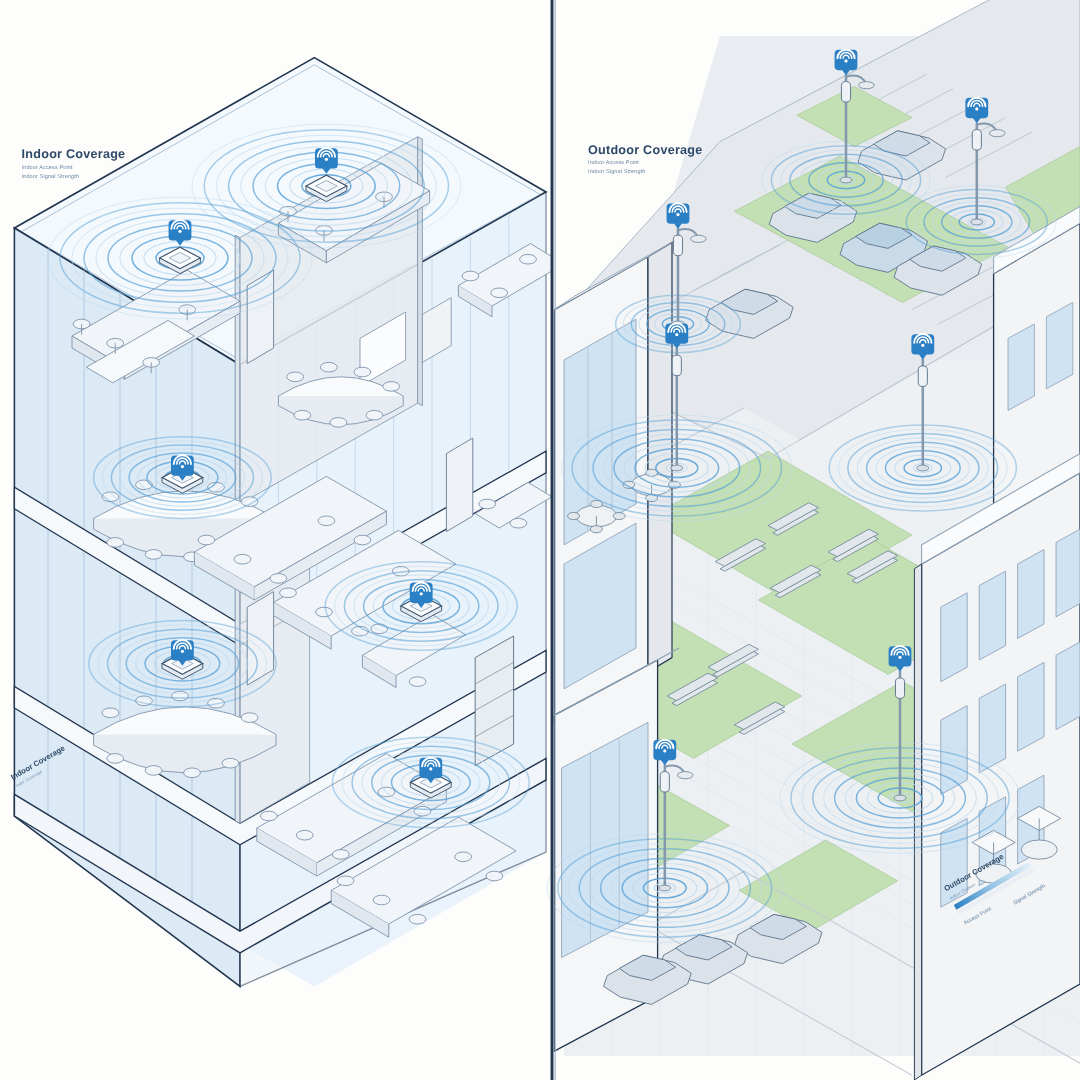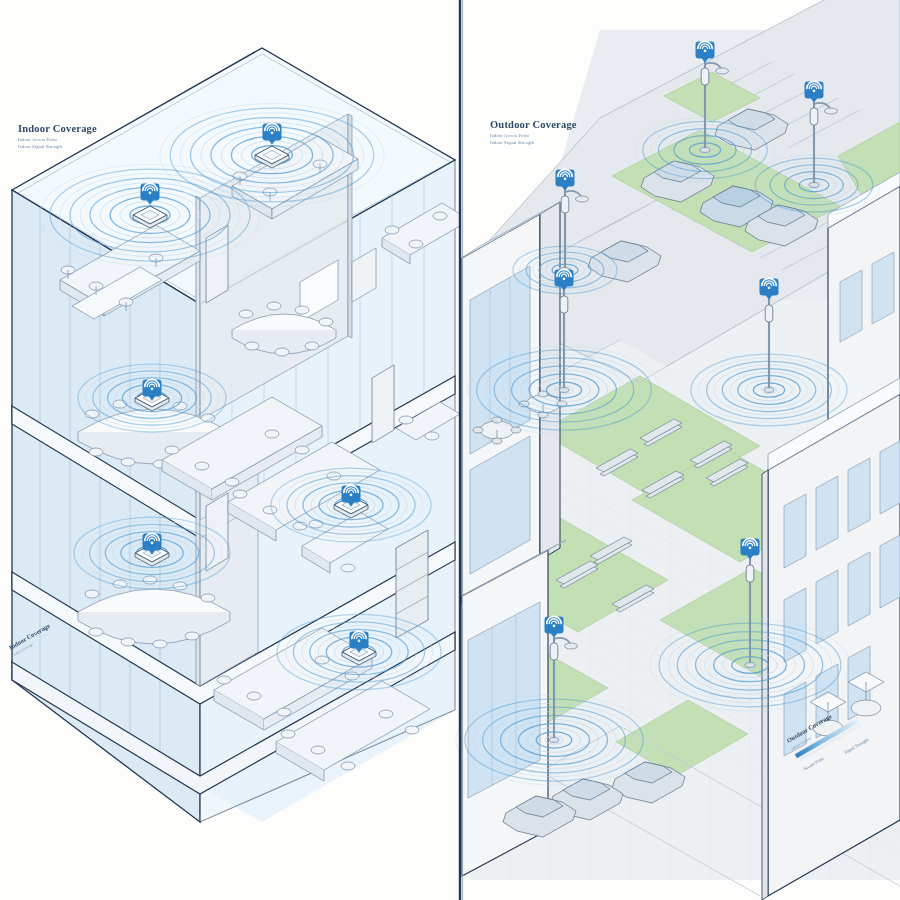--- a/index.html
+++ b/index.html
@@ -1,17 +1,17 @@
 <!DOCTYPE html>
 <html><head>
 <meta charset="utf-8">
 <style>
   html,body{margin:0;padding:0;background:#ffffff;}
   #stage{position:relative;width:900px;height:900px;overflow:hidden;
-         background:#fdfdfc;font-family:Liberation Serif, serif;}
+         background:#fdfdfc;font-family:Liberation Sans, sans-serif;}
   #stage svg.layer{position:absolute;left:0;top:0;width:900px;height:900px;}
 
   .lbl-title{font-size:10.5px;font-weight:700;fill:#2e4a68;letter-spacing:.2px;}
   .lbl-sub{font-size:4.6px;fill:#6b88a6;letter-spacing:.1px;}
   .lbl-title-sm{font-size:6.4px;font-weight:700;fill:#2e4a68;}
   .lbl-sub-sm{font-size:3.6px;fill:#7d97b2;}
   .lg-key{font-size:4.4px;fill:#5d7d9c;}
 </style>
 </head>
 <body>

